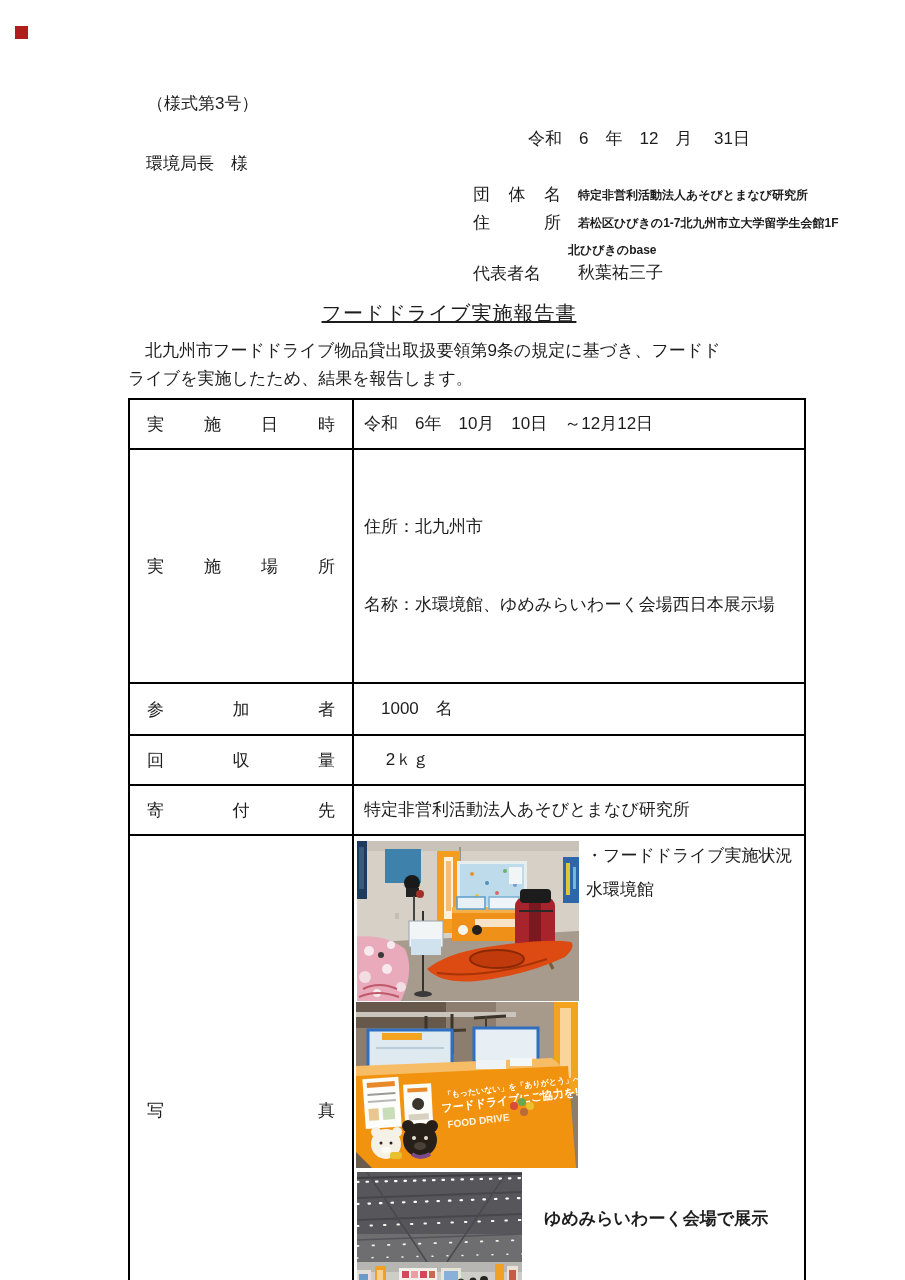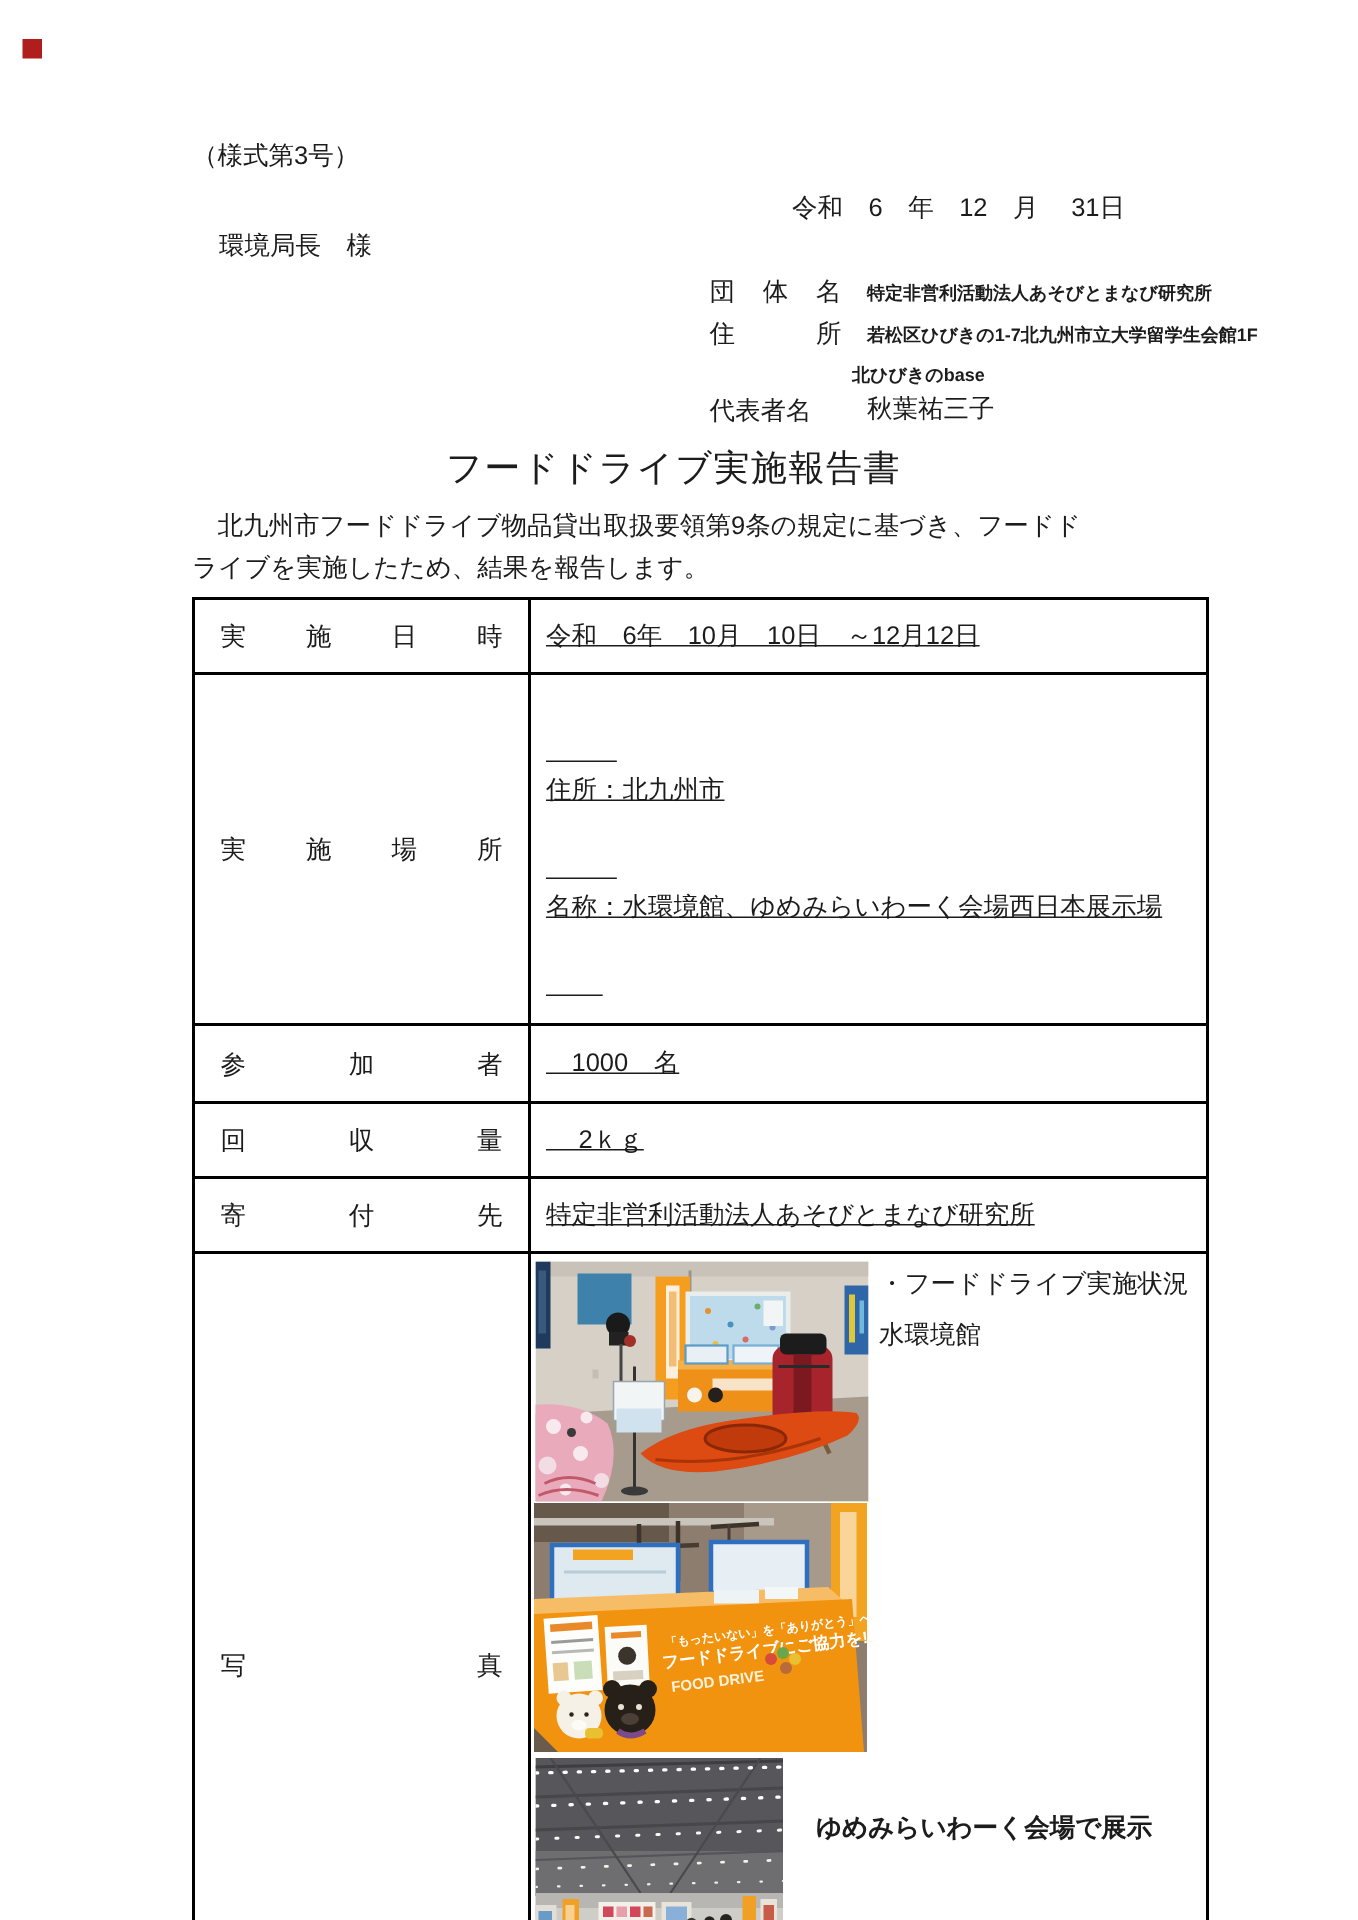--- a/index.html
+++ b/index.html
@@ -4,41 +4,41 @@
 <style>
   html,body{margin:0;padding:0;}
   body{background:#ffffff;}
   .page{
     position:relative;width:905px;height:1280px;background:#ffffff;overflow:hidden;
     font-family:"Liberation Sans","DejaVu Sans",sans-serif;color:#1c1c1c;
   }
   .abs{position:absolute;}
   .t17{font-size:17px;line-height:24px;white-space:pre;}
   .t12b{font-size:12px;font-weight:bold;line-height:18px;white-space:pre;}
-  .title{font-size:24px;line-height:28px;letter-spacing:1px;}
+  .title{font-size:20px;line-height:28px;letter-spacing:1px;text-decoration:underline;}
   .corner-mark{left:15px;top:26px;width:13px;height:13px;}
   .sender-row{display:flex;align-items:center;}
   .sender-label{display:inline-block;width:88px;font-size:17px;text-align:justify;text-align-last:justify;margin-right:17px;}
   .sender-label.plain{text-align:center;text-align-last:left;}
   table.report{border-collapse:collapse;table-layout:fixed;width:642px;}
   table.report td{border:2px solid #000;font-size:17px;vertical-align:middle;overflow:hidden;}
   td.lbl{width:188px;padding:0 17px;text-align:justify;text-align-last:justify;}
-  td.val{width:430px;padding:12px 10px;line-height:24px;white-space:pre;text-decoration:underline;}
+  td.val{width:430px;padding:12px 10px;line-height:24px;white-space:pre;}
   td.photo-cell{padding:0;position:relative;}
   .photo{position:absolute;display:block;}
   .caption{position:absolute;font-size:17px;line-height:24px;white-space:pre;}
 </style>
 </head>
 <body>
 
 <div class="page">
 
   <div class="abs corner-mark" id="corner-mark" style="background: rgb(176, 29, 29);"></div>
 
-  <div class="abs t17" style="left:128px;top:92px;">（様式第3号）</div>
+  <div class="abs t17" style="left:147px;top:92px;">（様式第3号）</div>
 
   <div class="abs t17" style="left:528px;top:127px;">令和　6　年　12　月　 31日</div>
 
   <div class="abs t17" style="left:146px;top:152px;">環境局長　様</div>
 
   <div class="abs sender-row" style="left:473px;top:183px;">
     <span class="sender-label">団体名</span>
     <span class="t12b">特定非営利活動法人あそびとまなび研究所</span>
   </div>
 

